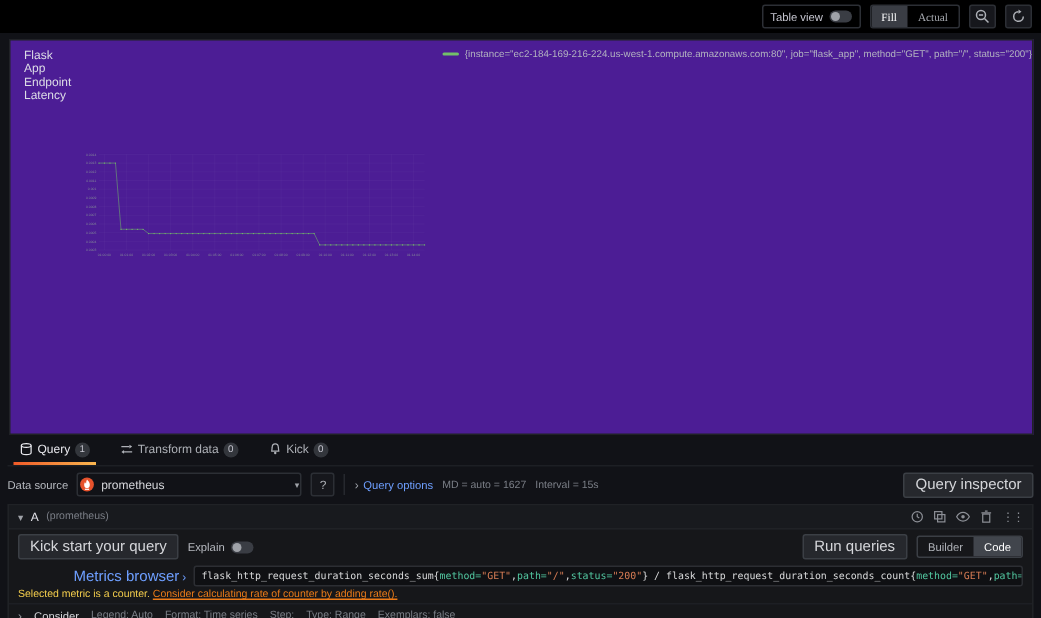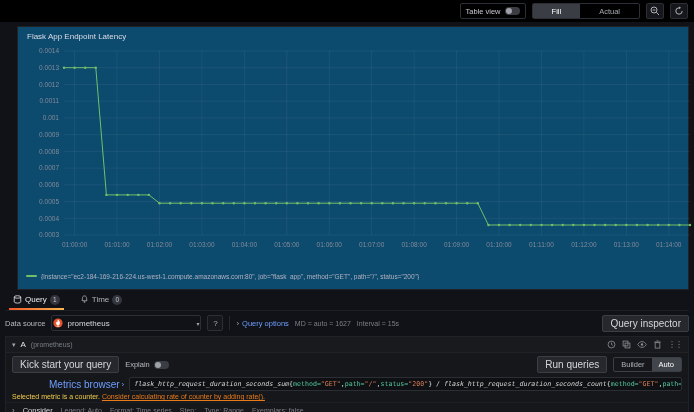--- a/index.html
+++ b/index.html
@@ -7,29 +7,29 @@
     font-family:"Liberation Sans", sans-serif; color:#ccccdc; }
   .topbar { height:22px; display:flex; align-items:center; justify-content:flex-end;
     gap:6px; padding:0 6px; background:#000000; }
   .tv-group { display:flex; align-items:center; gap:4px; border:1px solid #2c2f35;
     border-radius:2px; padding:2px 5px; height:16px; }
   .tv-label { font-size:7.5px; color:#c7c7d1; }
   .switch { width:15px; height:8px; border-radius:4px; background:#3a3d44; position:relative; cursor:pointer; }
   .switch::after { content:""; position:absolute; left:1px; top:1px; width:6px; height:6px;
     border-radius:50%; background:#9fa2a8; }
   .btn-group { display:flex; border:1px solid #2c2f35; border-radius:2px; height:16px; overflow:hidden; }
-  .btn-group .opt { font-size:7.5px; color:#a6a9af; padding:0 19px; display:flex; align-items:center; cursor:pointer; background:transparent; border:none; }
+  .btn-group .opt { font-size:7.5px; color:#a6a9af; padding:0 7px; display:flex; align-items:center; cursor:pointer; background:transparent; border:none;font-family:Liberation Serif, serif; }
   .btn-group .opt.active { background:#3a3d44; color:#fff; }
   .tp-btn { display:flex; align-items:center; gap:3px; border:1px solid #2c2f35; border-radius:2px;
     height:16px; padding:0 6px; font-size:7.5px; color:#d5d6da; background:#16171c; cursor:pointer; }
   .icon-btn { width:18px; height:16px; border:1px solid #2c2f35; border-radius:2px; background:#16171c;
     display:flex; align-items:center; justify-content:center; color:#aeb1b7; cursor:pointer; }
   .caret { font-size:6px; color:#9fa2a8; }
-  .panel { margin:4px 5px 0 17px; height:264px; background:#0c4a6e; border:1px solid #202226;
-    display:flex; flex-direction:column; }
+  .panel { margin:4px 5px 0 6px; height:264px; background:#4c1d95; border:1px solid #202226;
+    display:flex; flex-direction:row; }
   .panel-title { font-size:8px; color:#dcdce6; padding:5px 0 0 9px; height:16px; }
   #chart-svg { display:block; }
   .legend-row { display:flex; align-items:center; gap:4px; padding:2px 0 0 8px; height:16px; }
   .legend-dash { width:11px; height:2px; border-radius:1px; background:#73bf69; flex:0 0 auto; }
   .legend-text { font-size:6.5px; color:#b2b2c0; white-space:nowrap; overflow:hidden; }
   .tabbar { display:flex; align-items:flex-end; gap:4px; margin:3px 5px 0 5px; height:18px;
     border-bottom:1px solid #1d1f24; }
   .tab { display:flex; align-items:center; gap:3px; padding:0 8px 3px 8px; height:18px;
     position:relative; cursor:pointer; color:#aeb1b7;justify-content:center; }
   .tab.active { color:#e9e9ee; }
@@ -68,21 +68,21 @@
   .seg { display:flex; border:1px solid #3b3f45; border-radius:2px; overflow:hidden; }
   .seg .opt { font-size:7.5px; color:#aeb1b7; padding:2px 7px; cursor:pointer; background:transparent; border:none; }
   .seg .opt.active { background:#41454c; color:#fff; }
   .qr-code-row { display:flex; align-items:center; gap:5px; padding:1px 6px 2px 6px; }
   .mb-link { display:flex; align-items:center; gap:2px; cursor:pointer; flex:0 0 auto; }
   .mb-link .lbl { font-size:10px; color:#6e9fff;padding-left:37px; }
   .mb-link .chev { font-size:8px; color:#6e9fff; }
   .code-box { flex:1; border:1px solid #2c2e33; background:#0f1013; border-radius:2px;
     height:14px; display:flex; align-items:center; padding:0 4px; overflow:hidden; cursor:text; }
   .code-line { font-family:"DejaVu Sans Mono", monospace; font-size:6.6px; white-space:nowrap; color:#d8d9da; }
-  .tok-metric { color:#d8d9da;font-style:italic; }
+  .tok-metric { color:#d8d9da; }
   .tok-key { color:#52c7a0; }
   .tok-str { color:#d87d55; }
   .tok-punct { color:#d8d9da; }
   .tok-op { color:#d8d9da; }
   .qr-warning { padding:0 6px 2px 6px; font-size:7px; color:#f2cc4c; }
   .qr-warning a { color:#eb7b18; text-decoration:underline; cursor:pointer; }
   .qr-options { display:flex; align-items:center; gap:8px; padding:3px 6px 4px 6px; border-top:1px solid #1d1f24; }
   .qr-options .chev { font-size:8px; color:#9fa2a8; cursor:pointer; }
   .opt-label { font-size:7.5px; color:#d5d6da; cursor:pointer; }
   .opt-item { font-size:7px; color:#7b7f87; }
@@ -251,25 +251,37 @@
           <ellipse cx="5" cy="2.2" rx="3.6" ry="1.4" fill="none" stroke="#e9e9ee" stroke-width="0.9"></ellipse>
           <path d="M1.4 2.2 V7.6 A3.6 1.4 0 0 0 8.6 7.6 V2.2" fill="none" stroke="#e9e9ee" stroke-width="0.9"></path>
         </svg>
     </span>
     <span class="tab-label">Query</span>
     <span class="badge">1</span>
   </div>
   <div class="tab">
     <span style="display:flex">
       <svg width="9" height="9" viewBox="0 0 10 10">
+          <path d="M1 3 H7" stroke="#aeb1b7" stroke-width="0.9" fill="none"></path>
+          <path d="M7 1.6 L9 3 L7 4.4 Z" fill="#aeb1b7"></path>
+          <path d="M9 7 H3" stroke="#aeb1b7" stroke-width="0.9" fill="none"></path>
+          <path d="M3 5.6 L1 7 L3 8.4 Z" fill="#aeb1b7"></path>
+        </svg>
+    </span>
+    <span class="tab-label">Transform data</span>
+    <span class="badge">0</span>
+  </div>
+  <div class="tab">
+    <span style="display:flex">
+      <svg width="9" height="9" viewBox="0 0 10 10">
           <path d="M5 1 C3.4 1 2.7 2.3 2.7 3.8 L2.4 6.4 H7.6 L7.3 3.8 C7.3 2.3 6.6 1 5 1 Z" fill="none" stroke="#aeb1b7" stroke-width="0.9"></path>
           <circle cx="5" cy="7.8" r="0.9" fill="#aeb1b7"></circle>
         </svg>
     </span>
-    <span class="tab-label">Time</span>
+    <span class="tab-label">Kick</span>
     <span class="badge">0</span>
   </div>
 </div>
 
 <div class="config-row">
   <span class="cfg-label">Data source</span>
   <div class="ds-select">
     <span style="display:flex">
       <svg width="10" height="10" viewBox="0 0 10 10">
           <circle cx="5" cy="5" r="4.6" fill="#e6522c"></circle>
@@ -332,21 +344,21 @@
   <div class="qr-toolbar">
     <button class="sec-btn">Kick start your query</button>
     <div class="explain-group">
       <span class="explain-label">Explain</span>
       <div class="switch"></div>
     </div>
     <div class="spacer"></div>
     <button class="sec-btn">Run queries</button>
     <div class="seg">
       <button class="opt">Builder</button>
-      <button class="opt active">Auto</button>
+      <button class="opt active">Code</button>
     </div>
   </div>
 
   <div class="qr-code-row">
     <div class="mb-link">
       <span class="lbl">Metrics browser</span>
       <span class="chev">›</span>
     </div>
     <div class="code-box">
       <div class="code-line" id="expr-code"><span class="tok-metric">flask_http_request_duration_seconds_sum</span><span class="tok-punct">{</span><span class="tok-key">method=</span><span class="tok-str">"GET"</span><span class="tok-punct">,</span><span class="tok-key">path=</span><span class="tok-str">"/"</span><span class="tok-punct">,</span><span class="tok-key">status=</span><span class="tok-str">"200"</span><span class="tok-punct">}</span><span class="tok-op"> / </span><span class="tok-metric">flask_http_request_duration_seconds_count</span><span class="tok-punct">{</span><span class="tok-key">method=</span><span class="tok-str">"GET"</span><span class="tok-punct">,</span><span class="tok-key">path=</span><span class="tok-str">"/"</span><span class="tok-punct">,</span><span class="tok-key">status=</span><span class="tok-str">"200"</span></div>

